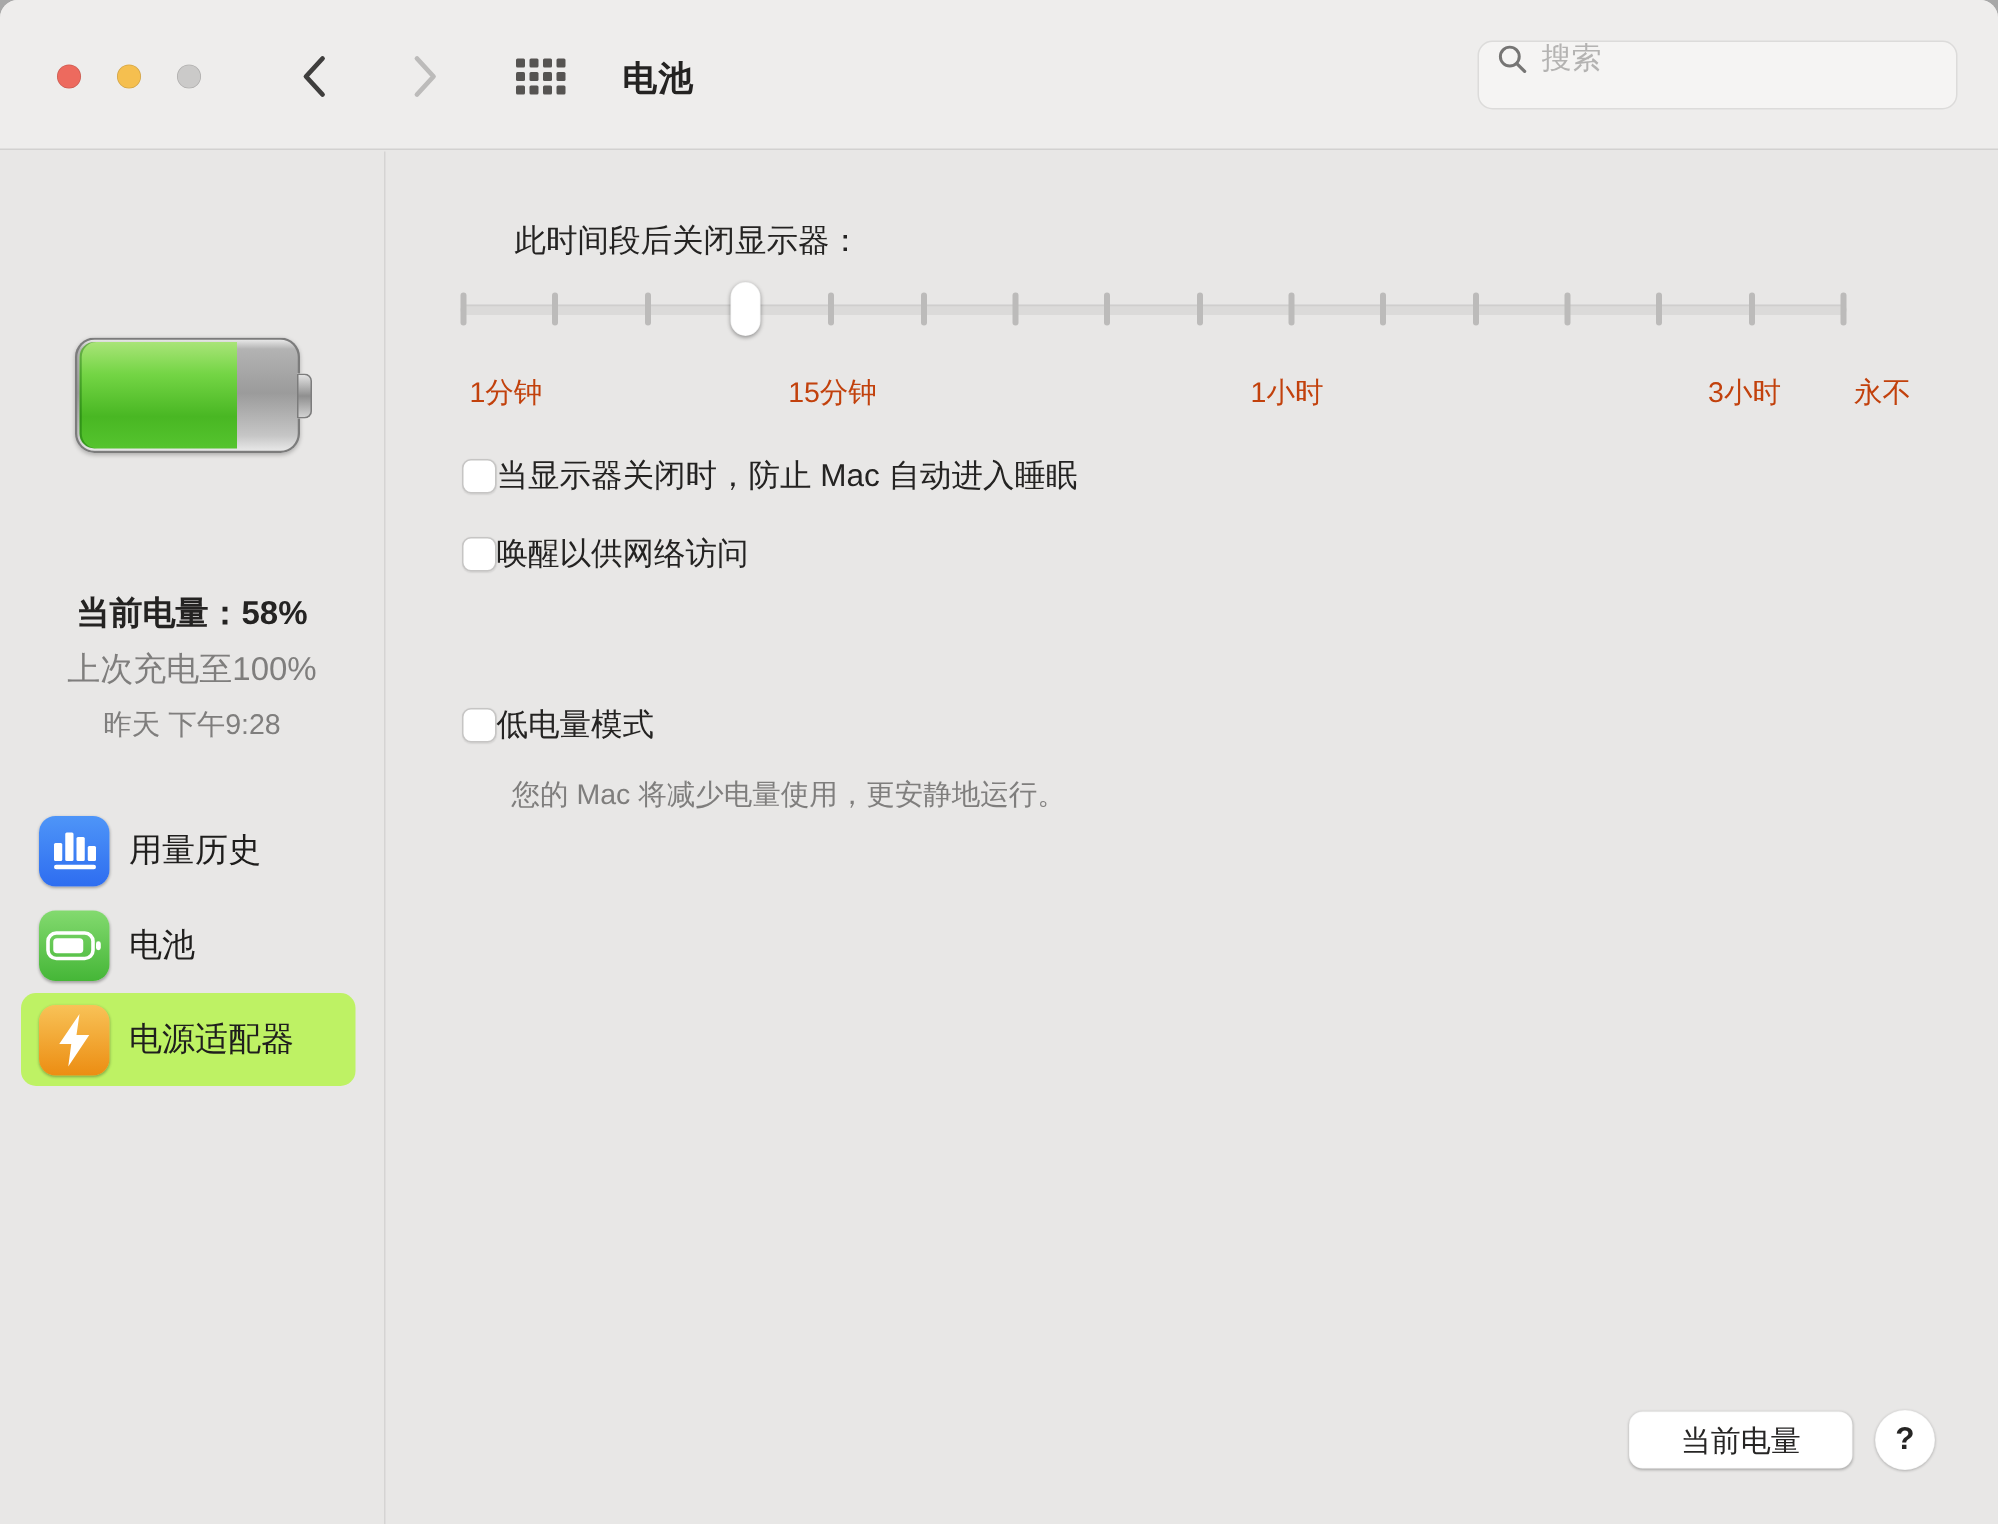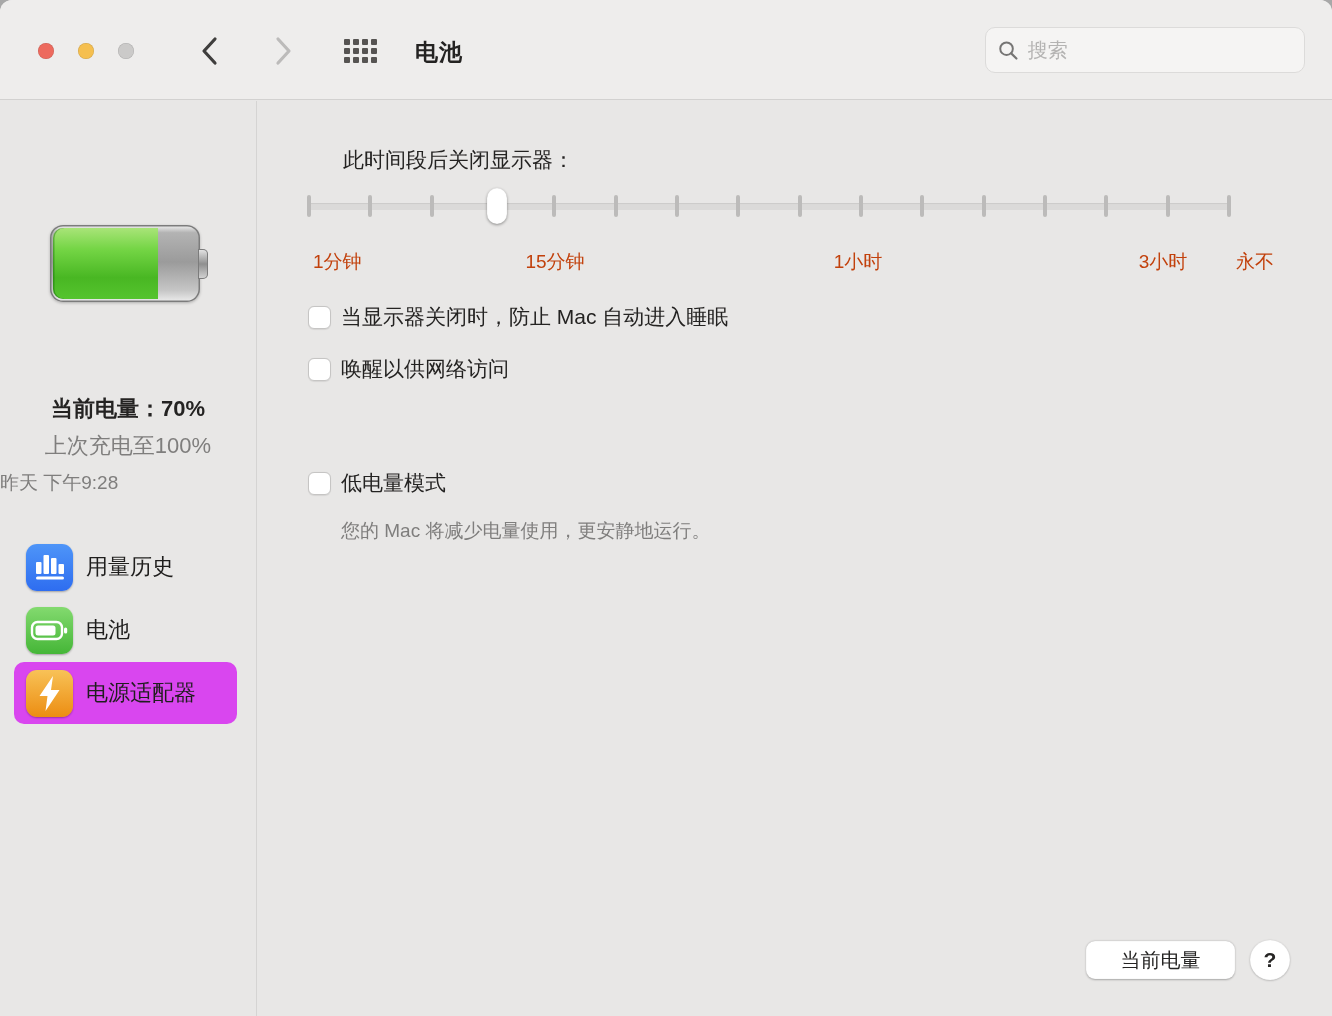--- a/index.html
+++ b/index.html
@@ -30,21 +30,21 @@
   .nav-fwd  { left:270px; }
   .grid-icon { position:absolute; left:344px; top:39px; width:33px; height:24px;
     display:grid; grid-template-columns:repeat(4,5.5px); grid-template-rows:repeat(3,5.5px);
     gap:3.5px 3.5px; }
   .grid-icon span { background:#565452; border-radius:1px; }
   .tb-title { position:absolute; left:415px; top:37px; font-size:23px; font-weight:bold;
     color:#242322; letter-spacing:1px; }
   .searchbox {
     position:absolute; right:27px; top:27px; width:320px; height:46px;
     background:#f5f4f3; border:1px solid #dcdbda; border-radius:10px;
-    display:flex; align-items:center; padding:0 12px; gap:9px;
+    display:flex; align-items:flex-start; padding:0 12px; gap:9px;
   }
   .searchbox input {
     border:none; outline:none; background:transparent; width:100%;
     font-size:20px; color:#3c3c3c; font-family:inherit;
   }
   .searchbox input::placeholder { color:#b4b3b2; }
   
   .sidebar {
     position:absolute; left:0; top:101px; width:257px; bottom:0;
     background:#e8e7e6; border-right:1px solid #d5d4d3;
@@ -64,25 +64,25 @@
   .batt-nub {
     position:absolute; right:-8px; top:24px; width:10px; height:30px;
     border-radius:0 5px 5px 0;
     background:linear-gradient(180deg,#e8e8e8,#8f8f8f 50%,#d6d6d6);
     box-shadow: inset 0 0 0 1px #7c7c7c;
   }
   .batt-line1 { position:absolute; left:0; width:100%; top:293px; text-align:center;
     font-size:22px; font-weight:bold; color:#242322; }
   .batt-line2 { position:absolute; left:0; width:100%; top:330px; text-align:center;
     font-size:22px; color:#7f7e7d; }
-  .batt-line3 { position:absolute; left:0; width:100%; top:369px; 
+  .batt-line3 { position:absolute; left:0; width:100%; top:369px; text-align:center;
     font-size:19px; color:#7f7e7d; }
   .nav-item { position:absolute; left:14px; width:223px; height:62px;
     display:flex; align-items:center; border-radius:10px; }
-  .nav-item.selected { background:#d946ef;font-family:Liberation Mono, monospace; }
+  .nav-item.selected { background:#bef264;font-family:Liberation Mono, monospace; }
   .nav-item .app-icon {
     margin-left:12px; width:47px; height:47px; border-radius:11px; flex:none;
     display:flex; align-items:center; justify-content:center;
     box-shadow:0 1px 2px rgba(0,0,0,.3);
   }
   .nav-item .label { margin-left:13px; font-size:22px; color:#1f1e1d; }
   .ic-blue   { background:linear-gradient(180deg,#4E95F8,#2E6DF0); }
   .ic-green  { background:linear-gradient(180deg,#83da6f,#45b637); }
   .ic-orange { background:linear-gradient(180deg,#F8C257,#EC8D12); }
   .ic-silver { background:linear-gradient(180deg,#fbfbfa,#c4c3c2); }
@@ -93,21 +93,21 @@
   .slider .track { position:absolute; left:0; top:15px; width:100%; height:7px;
     background:#dbdad9; border-radius:4px; box-shadow: inset 0 1px 1px rgba(0,0,0,.07); }
   .slider .ticks { position:absolute; left:0; top:7px; width:100%; height:22px;
     display:flex; justify-content:space-between; }
   .slider .ticks i { width:4px; height:22px; background:#bcbbba; border-radius:2px; }
   .slider .thumb { position:absolute; left:180px; top:0; width:20px; height:36px;
     background:#ffffff; border-radius:10px;
     box-shadow:0 1px 3px rgba(0,0,0,.4), inset 0 0 0 .5px rgba(0,0,0,.05); }
   .tick-label { position:absolute; top:148px; font-size:19px; color:#c2410c; white-space:nowrap; }
   .tl-c { transform:translateX(-50%); }
-  .opt-row { position:absolute; left:50px; display:flex; align-items:center; gap:10px; height:24px; }
+  .opt-row { position:absolute; left:50px; display:flex; align-items:center; height:24px; }
   .checkbox { width:23px; height:23px; background:#ffffff; border:1px solid #c6c5c4;
     border-radius:6px; box-shadow:0 .5px 1px rgba(0,0,0,.08); flex:none; }
   .opt-label { font-size:21px; color:#242322; white-space:nowrap; }
   .opt-desc { position:absolute; left:83px; width:968px; font-size:19px; line-height:28px;
     color:#7f7e7d; }
   .footer-btn { position:absolute; background:#ffffff; border-radius:9px;
     box-shadow:0 .5px 2px rgba(0,0,0,.28), inset 0 0 0 .5px rgba(0,0,0,.04);
     display:flex; align-items:center; justify-content:center; color:#262524; }
   .restore { left:828px; top:840px; width:149px; height:38px; font-size:20px; }
   .help { left:992px; top:839px; width:40px; height:40px; border-radius:50%;
@@ -162,21 +162,21 @@
   </div>
 
   <div class="sidebar">
 
     <div class="big-battery">
       <div class="batt-shell"></div>
       <div class="batt-fill"></div>
       <div class="batt-nub"></div>
     </div>
 
-    <div class="batt-line1">当前电量：70%</div>
+    <div class="batt-line1">当前电量：58%</div>
     <div class="batt-line2">上次充电至100%</div>
     <div class="batt-line3">昨天 下午9:28</div>
 
     <div class="nav-item" style="top:435px">
       <span class="app-icon ic-blue">
         <svg width="47" height="47" viewBox="0 0 47 47">
           <rect x="10" y="18" width="5.5" height="12" rx="1" fill="#fff"></rect>
           <rect x="17.5" y="11" width="5.5" height="19" rx="1" fill="#fff"></rect>
           <rect x="25" y="14" width="5.5" height="16" rx="1" fill="#fff"></rect>
           <rect x="32.5" y="20" width="5.5" height="10" rx="1" fill="#fff"></rect>

